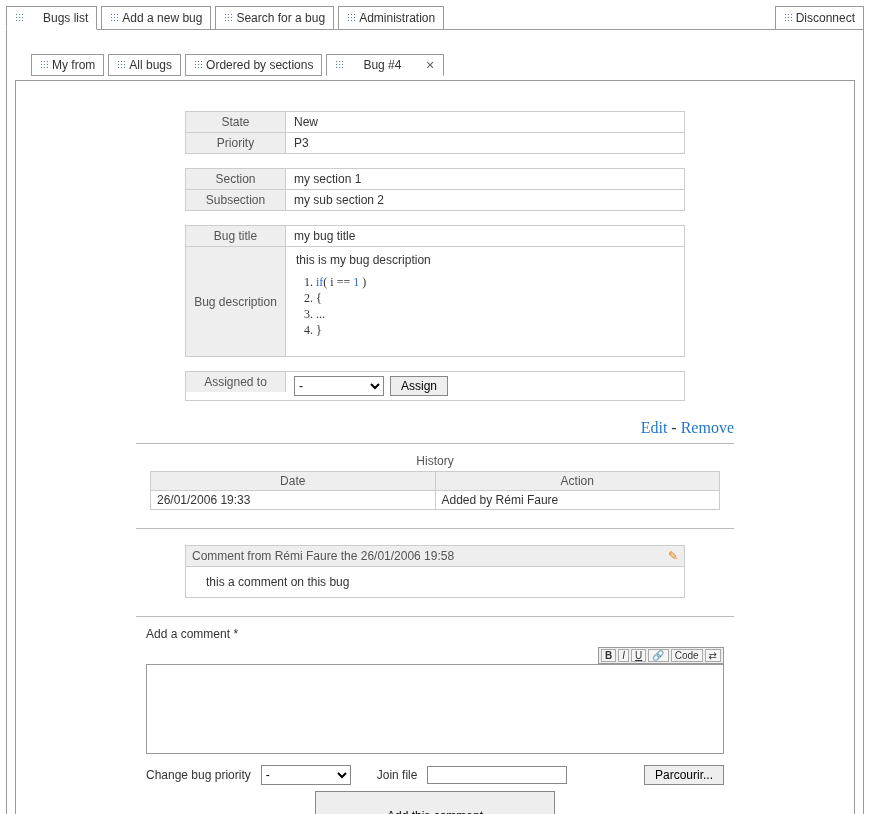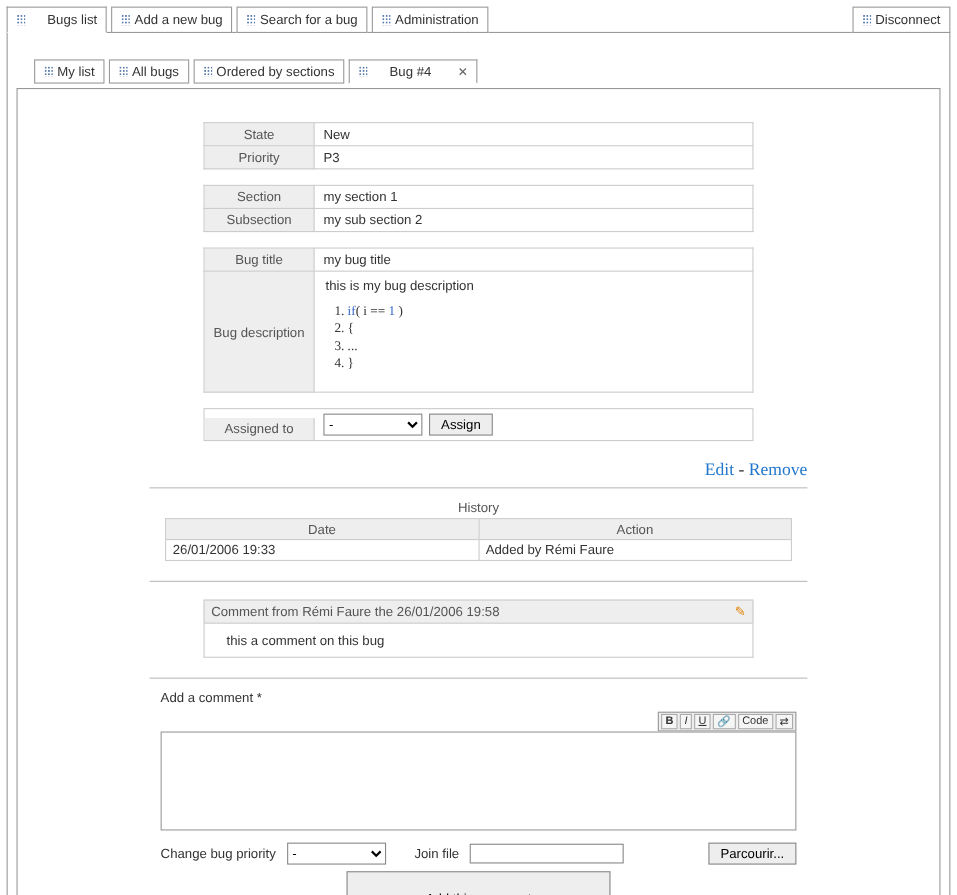--- a/index.html
+++ b/index.html
@@ -91,21 +91,21 @@
   font-size: 12px;
 }
 .code-list li { margin: 1px 0; font-family: Liberation Serif, serif; }
 .kw { color: #3366cc; }
 .num { color: #3366cc; }
 .assign-row {
   width: 500px;
   margin: 0 auto;
   border: 1px solid #ccc;
   display: flex;
-  align-items: flex-end;
+  align-items: flex-start;
 }
 .assign-row .label-cell {
   width: 100px; text-align: center; background: #eee; color: #555; padding: 3px 0;
   border-right: 1px solid #ccc;
 }
 .assign-row .ctrl { padding: 4px 8px; display: flex; gap: 6px; align-items: center; flex: 1; }
 select {
   border: 1px solid #7a9; border-color: #888; background: #fff; height: 20px; font-size: 12px;
   width: 90px;
 }
@@ -185,21 +185,21 @@
     <span class="tab-grip"></span>
     <span>Disconnect</span>
   </div>
 </div>
 
 <div class="outer-panel">
 
   <div class="inner-tabbar">
     <div class="tab">
       <span class="tab-grip"></span>
-      <span>My list</span>
+      <span>My from</span>
     </div>
     <div class="tab">
       <span class="tab-grip"></span>
       <span>All bugs</span>
     </div>
     <div class="tab">
       <span class="tab-grip"></span>
       <span>Ordered by sections</span>
     </div>
     <div class="tab active">

